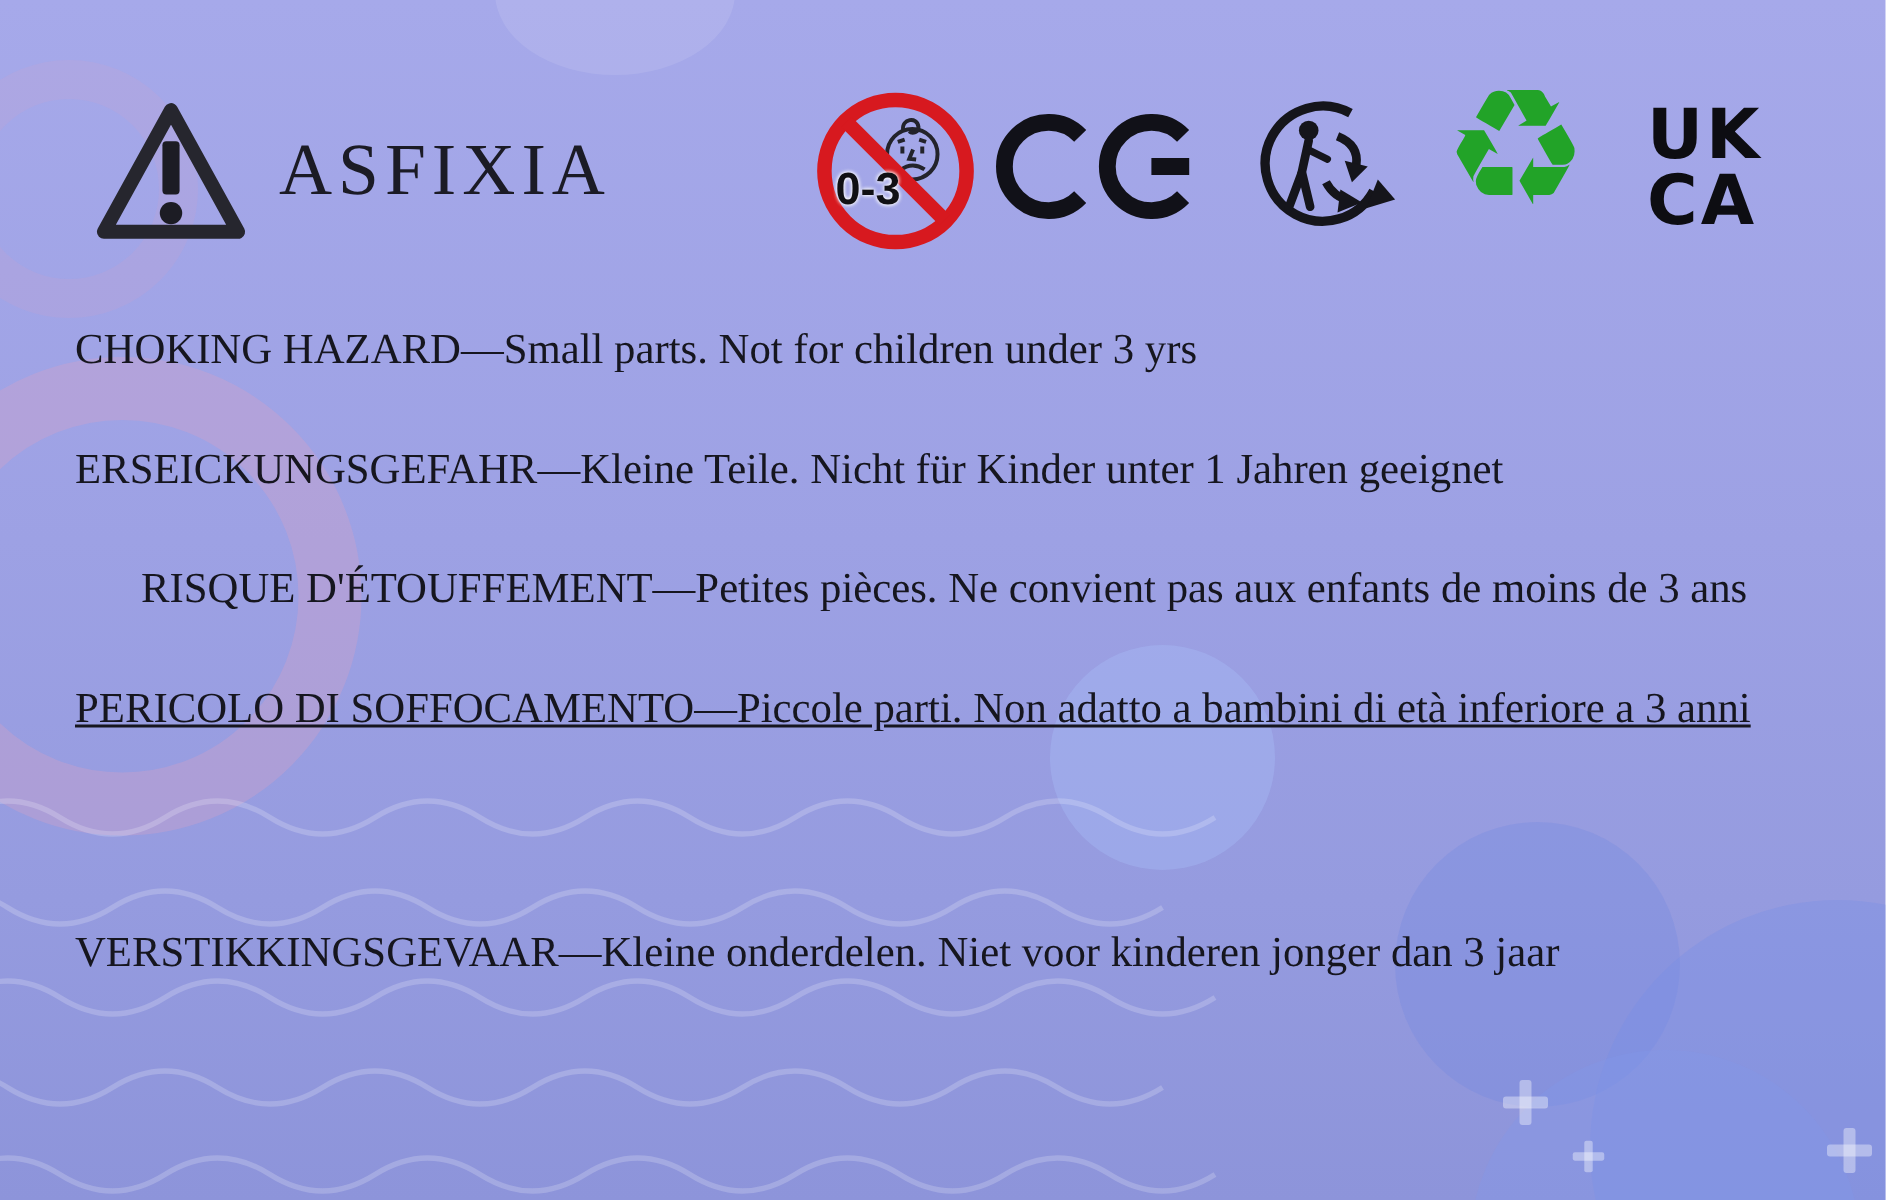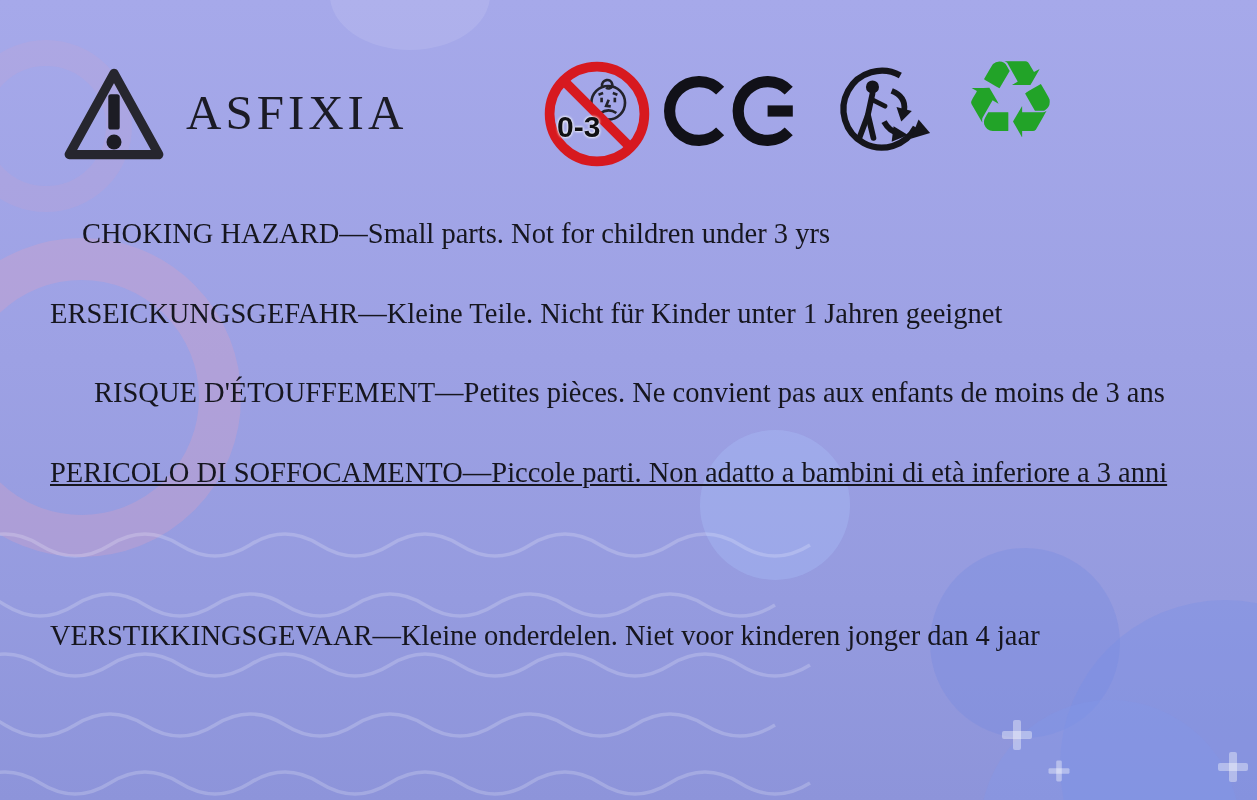--- a/index.html
+++ b/index.html
@@ -58,21 +58,21 @@
     font-family:"DejaVu Sans",sans-serif;font-weight:800;font-size:46px;
     line-height:0.95;letter-spacing:2px;color:#0d0d12;
   }
   .ukca div{white-space:nowrap;}
 
   
   .wline{
     position:absolute;left:50px;white-space:nowrap;
     font-size:28.5px;color:#16161f;line-height:1.1;
   }
-  .l0{top:218px;margin-left:32px;} .l1{top:298px;} .l2{top:377px;margin-left:44px;} .l3{top:457px;text-decoration:underline;} .l4{top:537px;} .l5{top:620px;}
+  .l0{top:218px;} .l1{top:298px;} .l2{top:377px;margin-left:44px;} .l3{top:457px;text-decoration:underline;} .l4{top:537px;} .l5{top:620px;}
 
   .made-in{
     position:absolute;left:988px;top:694px;white-space:nowrap;
     font-size:29px;color:#16161f;
   }
 </style>
 </head>
 <body>
 
 <div class="page">
@@ -141,21 +141,25 @@
       <path d="M33.5 56 L39 79" stroke-width="6"></path>
     </g>
     <path d="M58 30 Q73 36 71 50" fill="none" stroke="#15151b" stroke-width="6"></path>
     <polygon points="63,47 79,51 68,62" fill="#15151b"></polygon>
     <path d="M50 62 Q56 73 66 74" fill="none" stroke="#15151b" stroke-width="6"></path>
     <polygon points="60,67 75,76 58,83" fill="#15151b"></polygon>
   </svg>
 
   <div class="recycle-icon">♻</div>
 
+  <div class="ukca">
+    <div>UK</div>
+    <div>CA</div>
+  </div>
 
   <div class="wline l0">CHOKING HAZARD—Small parts. Not for children under 3 yrs</div>
   <div class="wline l1">ERSEICKUNGSGEFAHR—Kleine Teile. Nicht für Kinder unter 1 Jahren geeignet</div>
   <div class="wline l2">RISQUE D'ÉTOUFFEMENT—Petites pièces. Ne convient pas aux enfants de moins de 3 ans</div>
   <div class="wline l3">PERICOLO DI SOFFOCAMENTO—Piccole parti. Non adatto a bambini di età inferiore a 3 anni</div>
-  <div class="wline l5">VERSTIKKINGSGEVAAR—Kleine onderdelen. Niet voor kinderen jonger dan 4 jaar</div>
+  <div class="wline l5">VERSTIKKINGSGEVAAR—Kleine onderdelen. Niet voor kinderen jonger dan 3 jaar</div>
 
 
 </div>
 
 </body></html>

